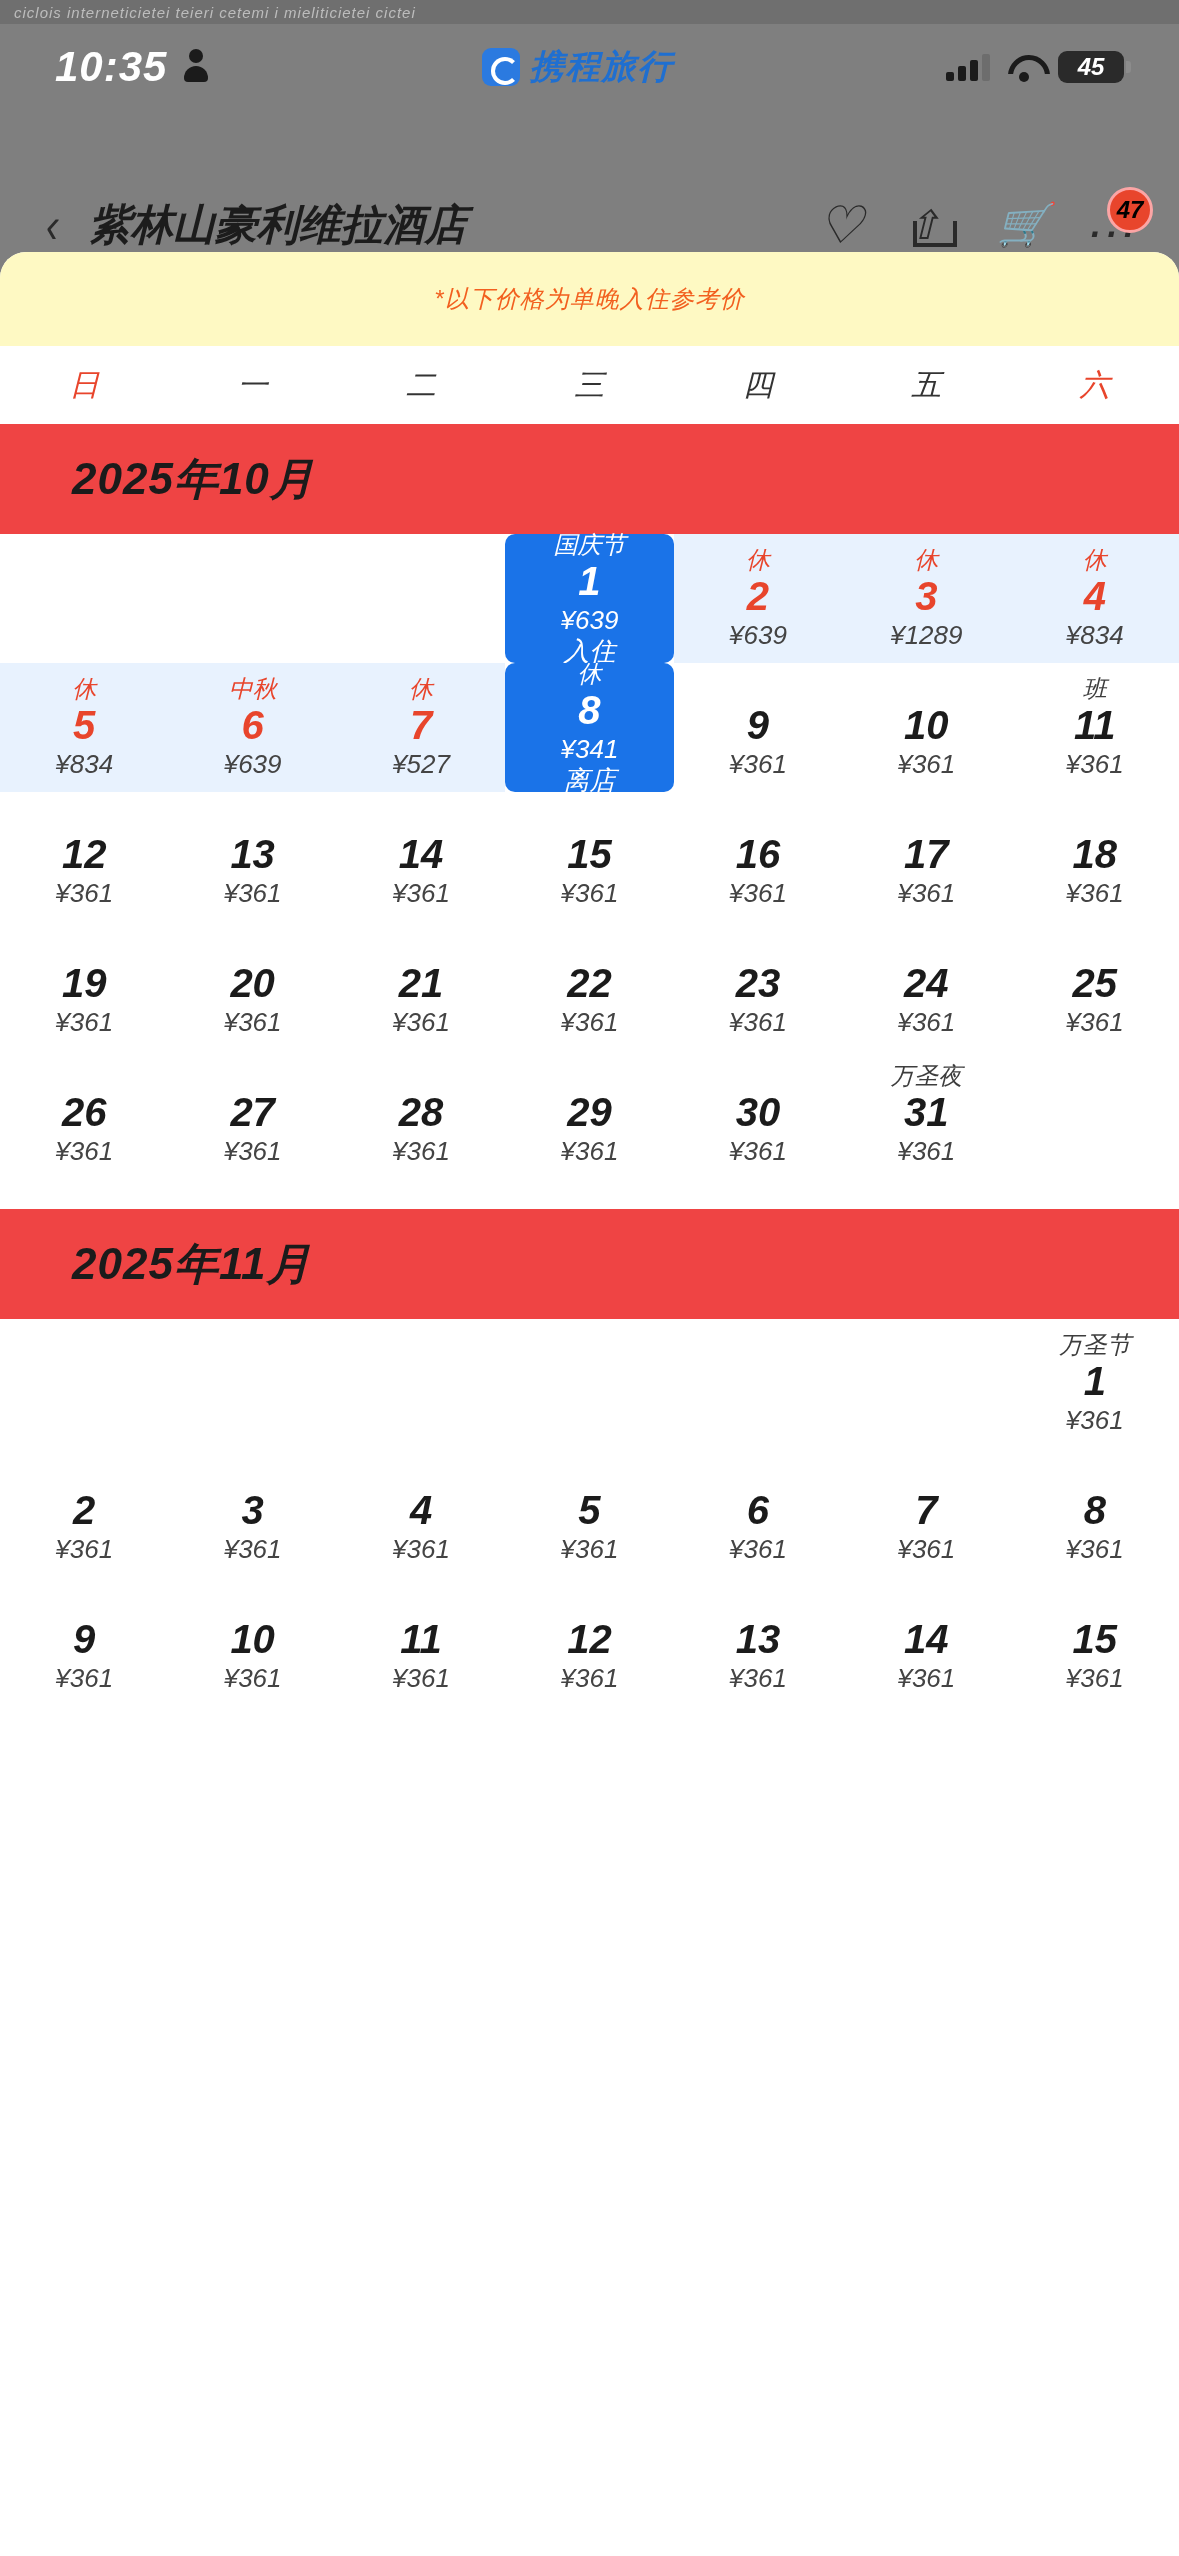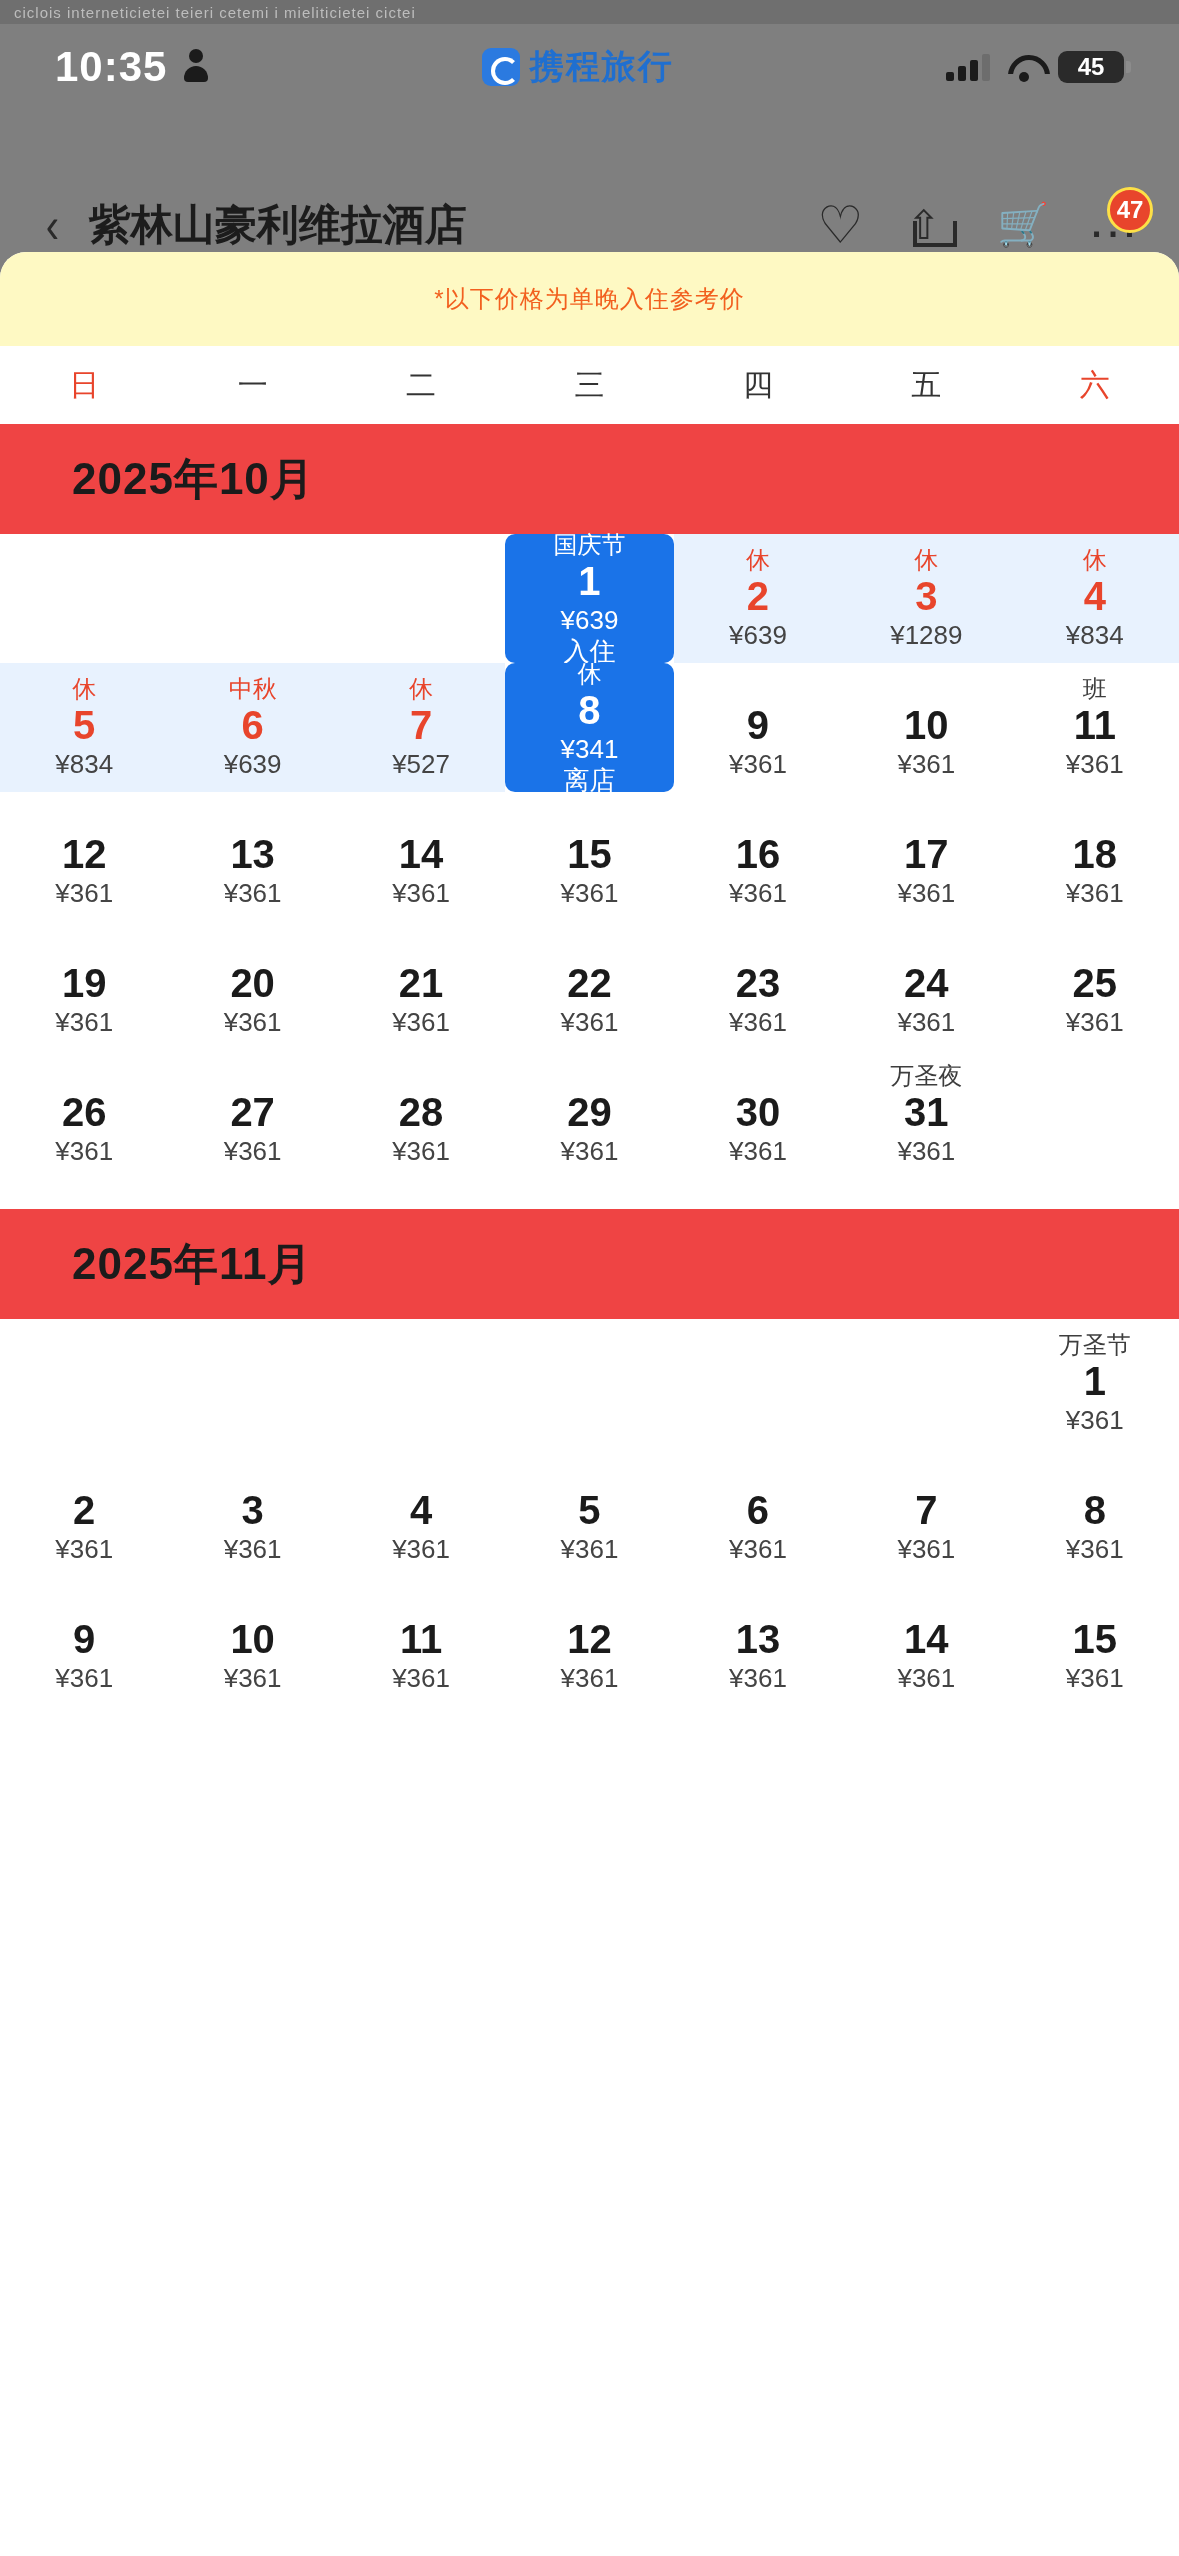--- a/index.html
+++ b/index.html
@@ -8,20 +8,21 @@
     height: 2556px;
     font-family: "Liberation Sans", sans-serif;
     background: #ffffff;
     overflow: hidden;
   }
   .phone {
     position: relative;
     width: 1179px;
     height: 2556px;
     background: #7e7e7e;
+    font-style: italic;
   }
 
   
   .bg-app {
     position: absolute;
     inset: 0;
     background: #7f7f7f;
   }
   .bg-topstrip {
     position: absolute;
@@ -222,27 +223,27 @@
     font-size: 52px;
     line-height: 36px;
     color: #2a2a2a;
   }
   .badge {
     position: absolute;
     right: -18px; top: -14px;
     min-width: 46px; height: 46px;
     border-radius: 23px;
     background: #e8452c;
-    color: #ffffff;
+    color: #000000;
     font-size: 24px;
     font-weight: 600;
     display: flex;
     align-items: center;
     justify-content: center;
-    border: 3px solid #fde047;
+    border: 3px solid #fca5a5;
     text-align: center;
   }
 
   
   .sheet {
     position: absolute;
     left: 0; right: 0;
     top: 252px;
     bottom: 0;
     background: #ffffff;

